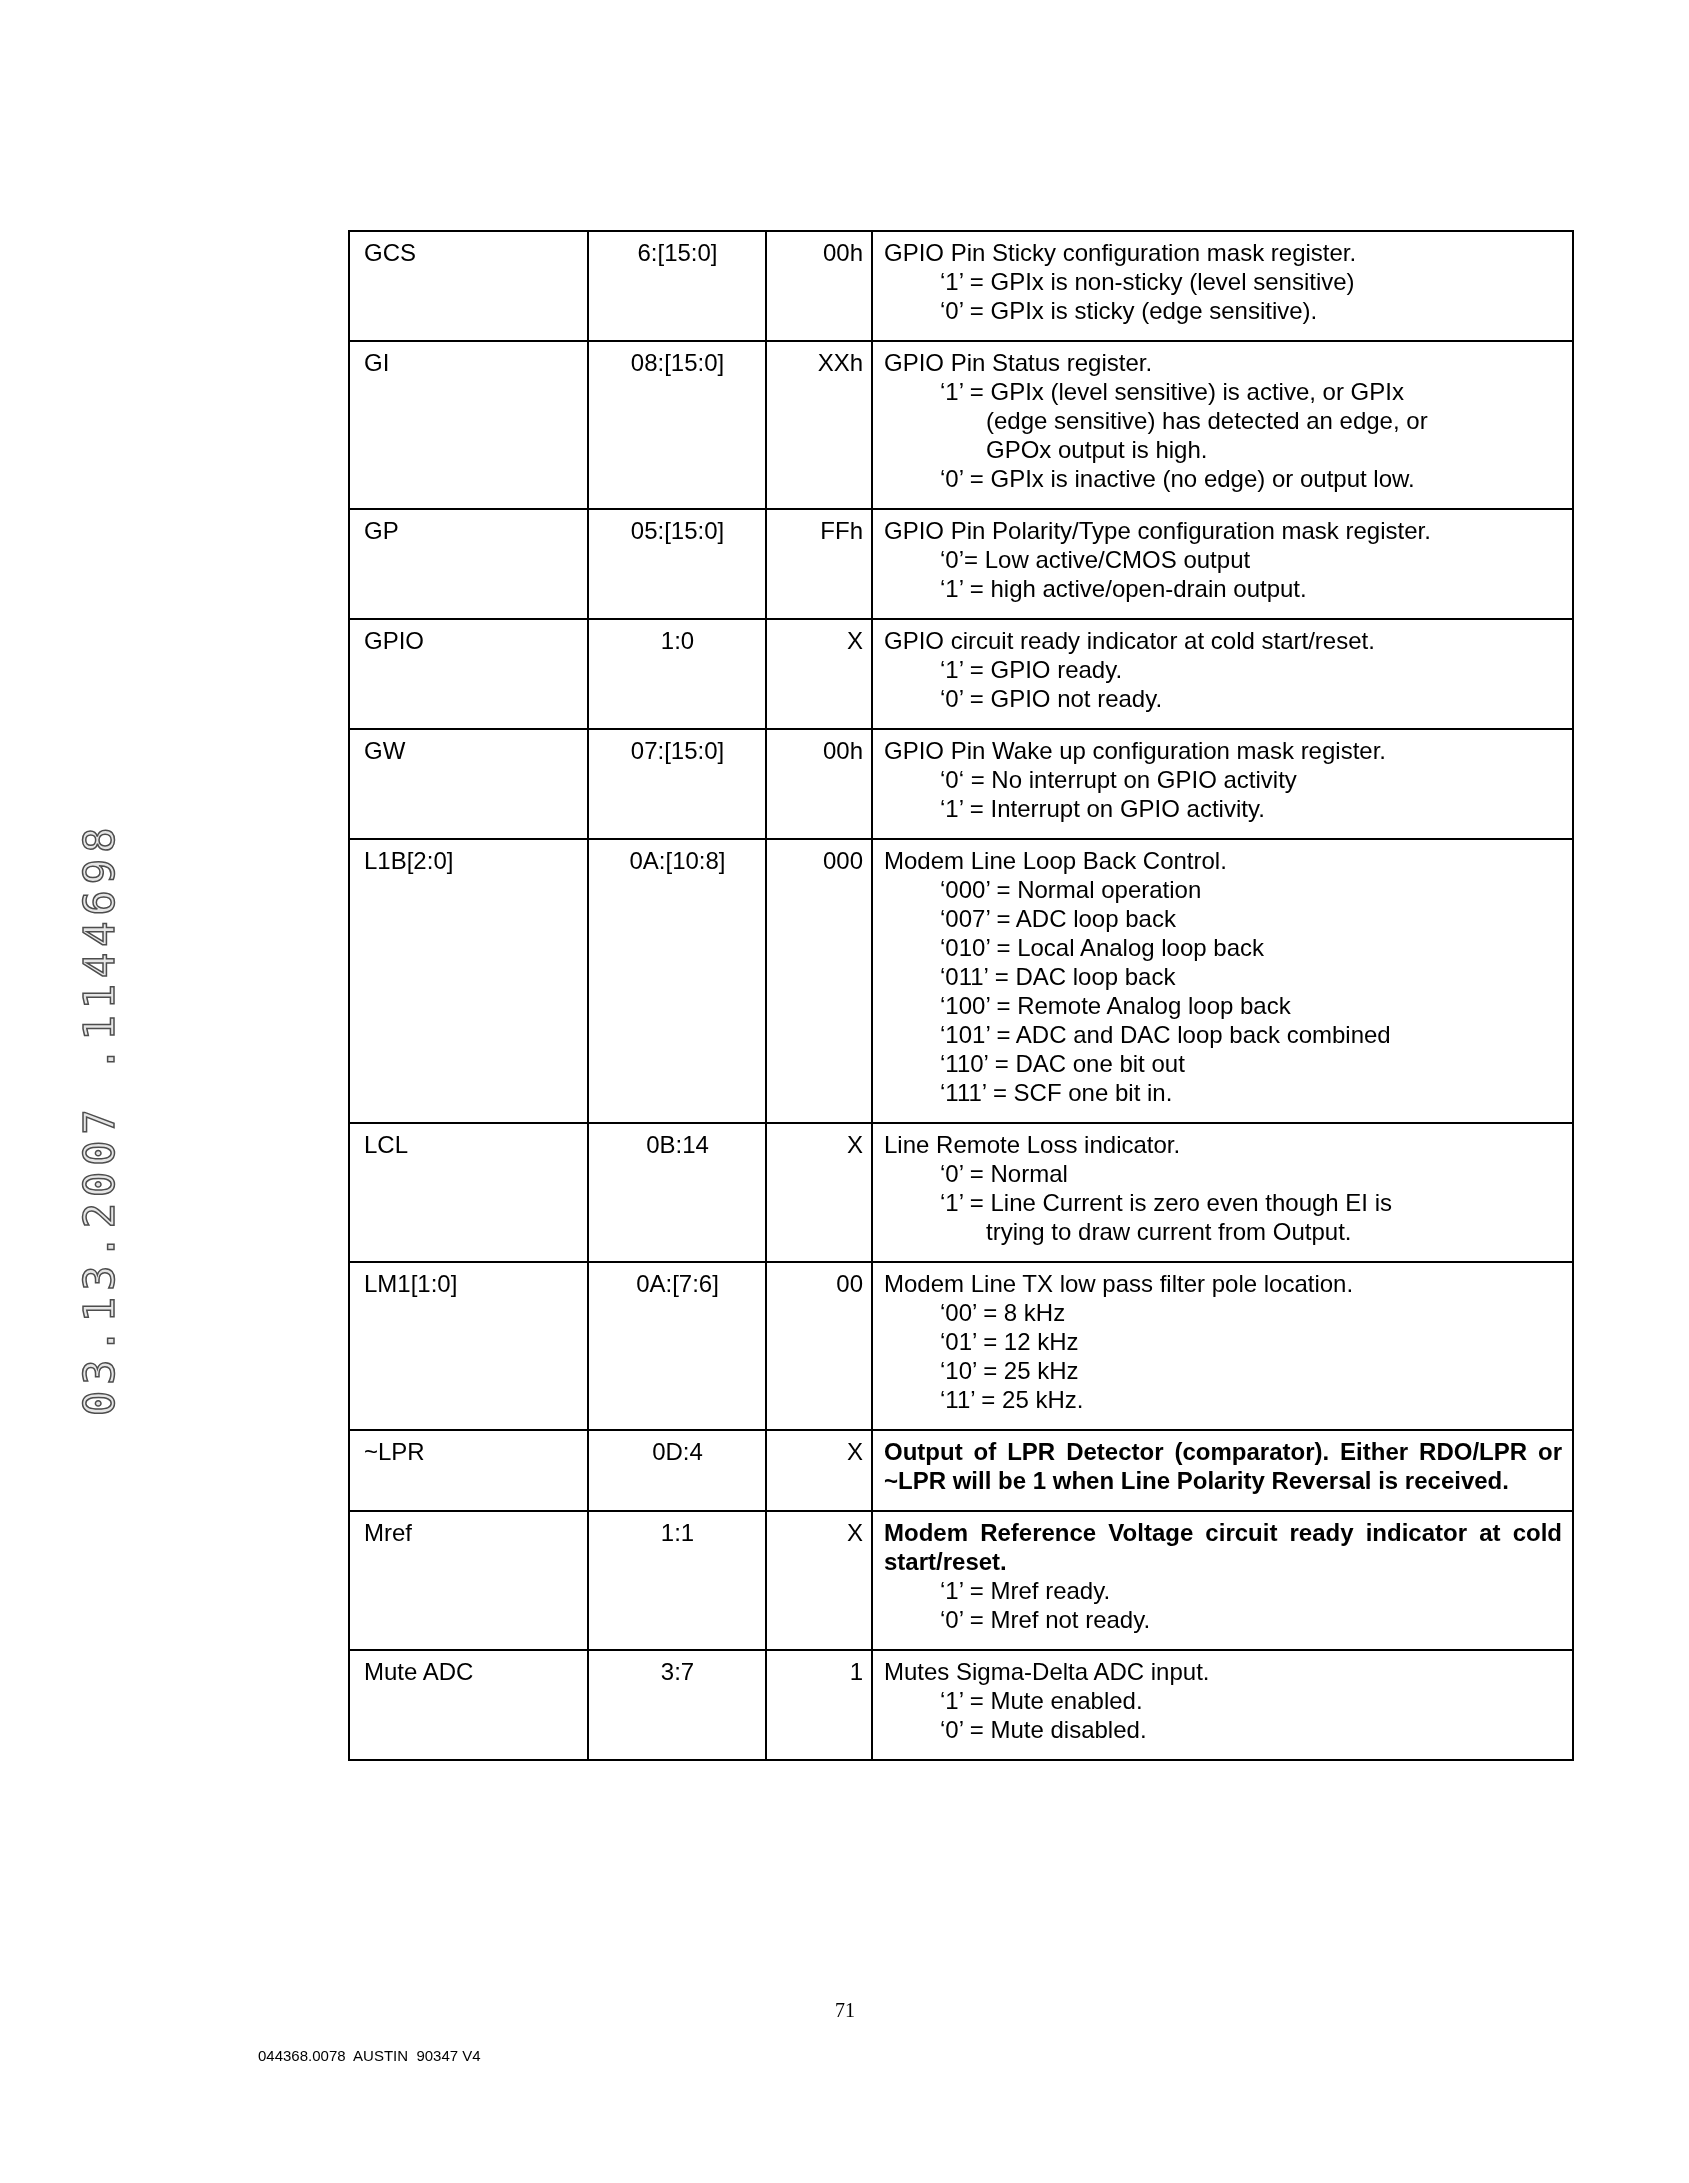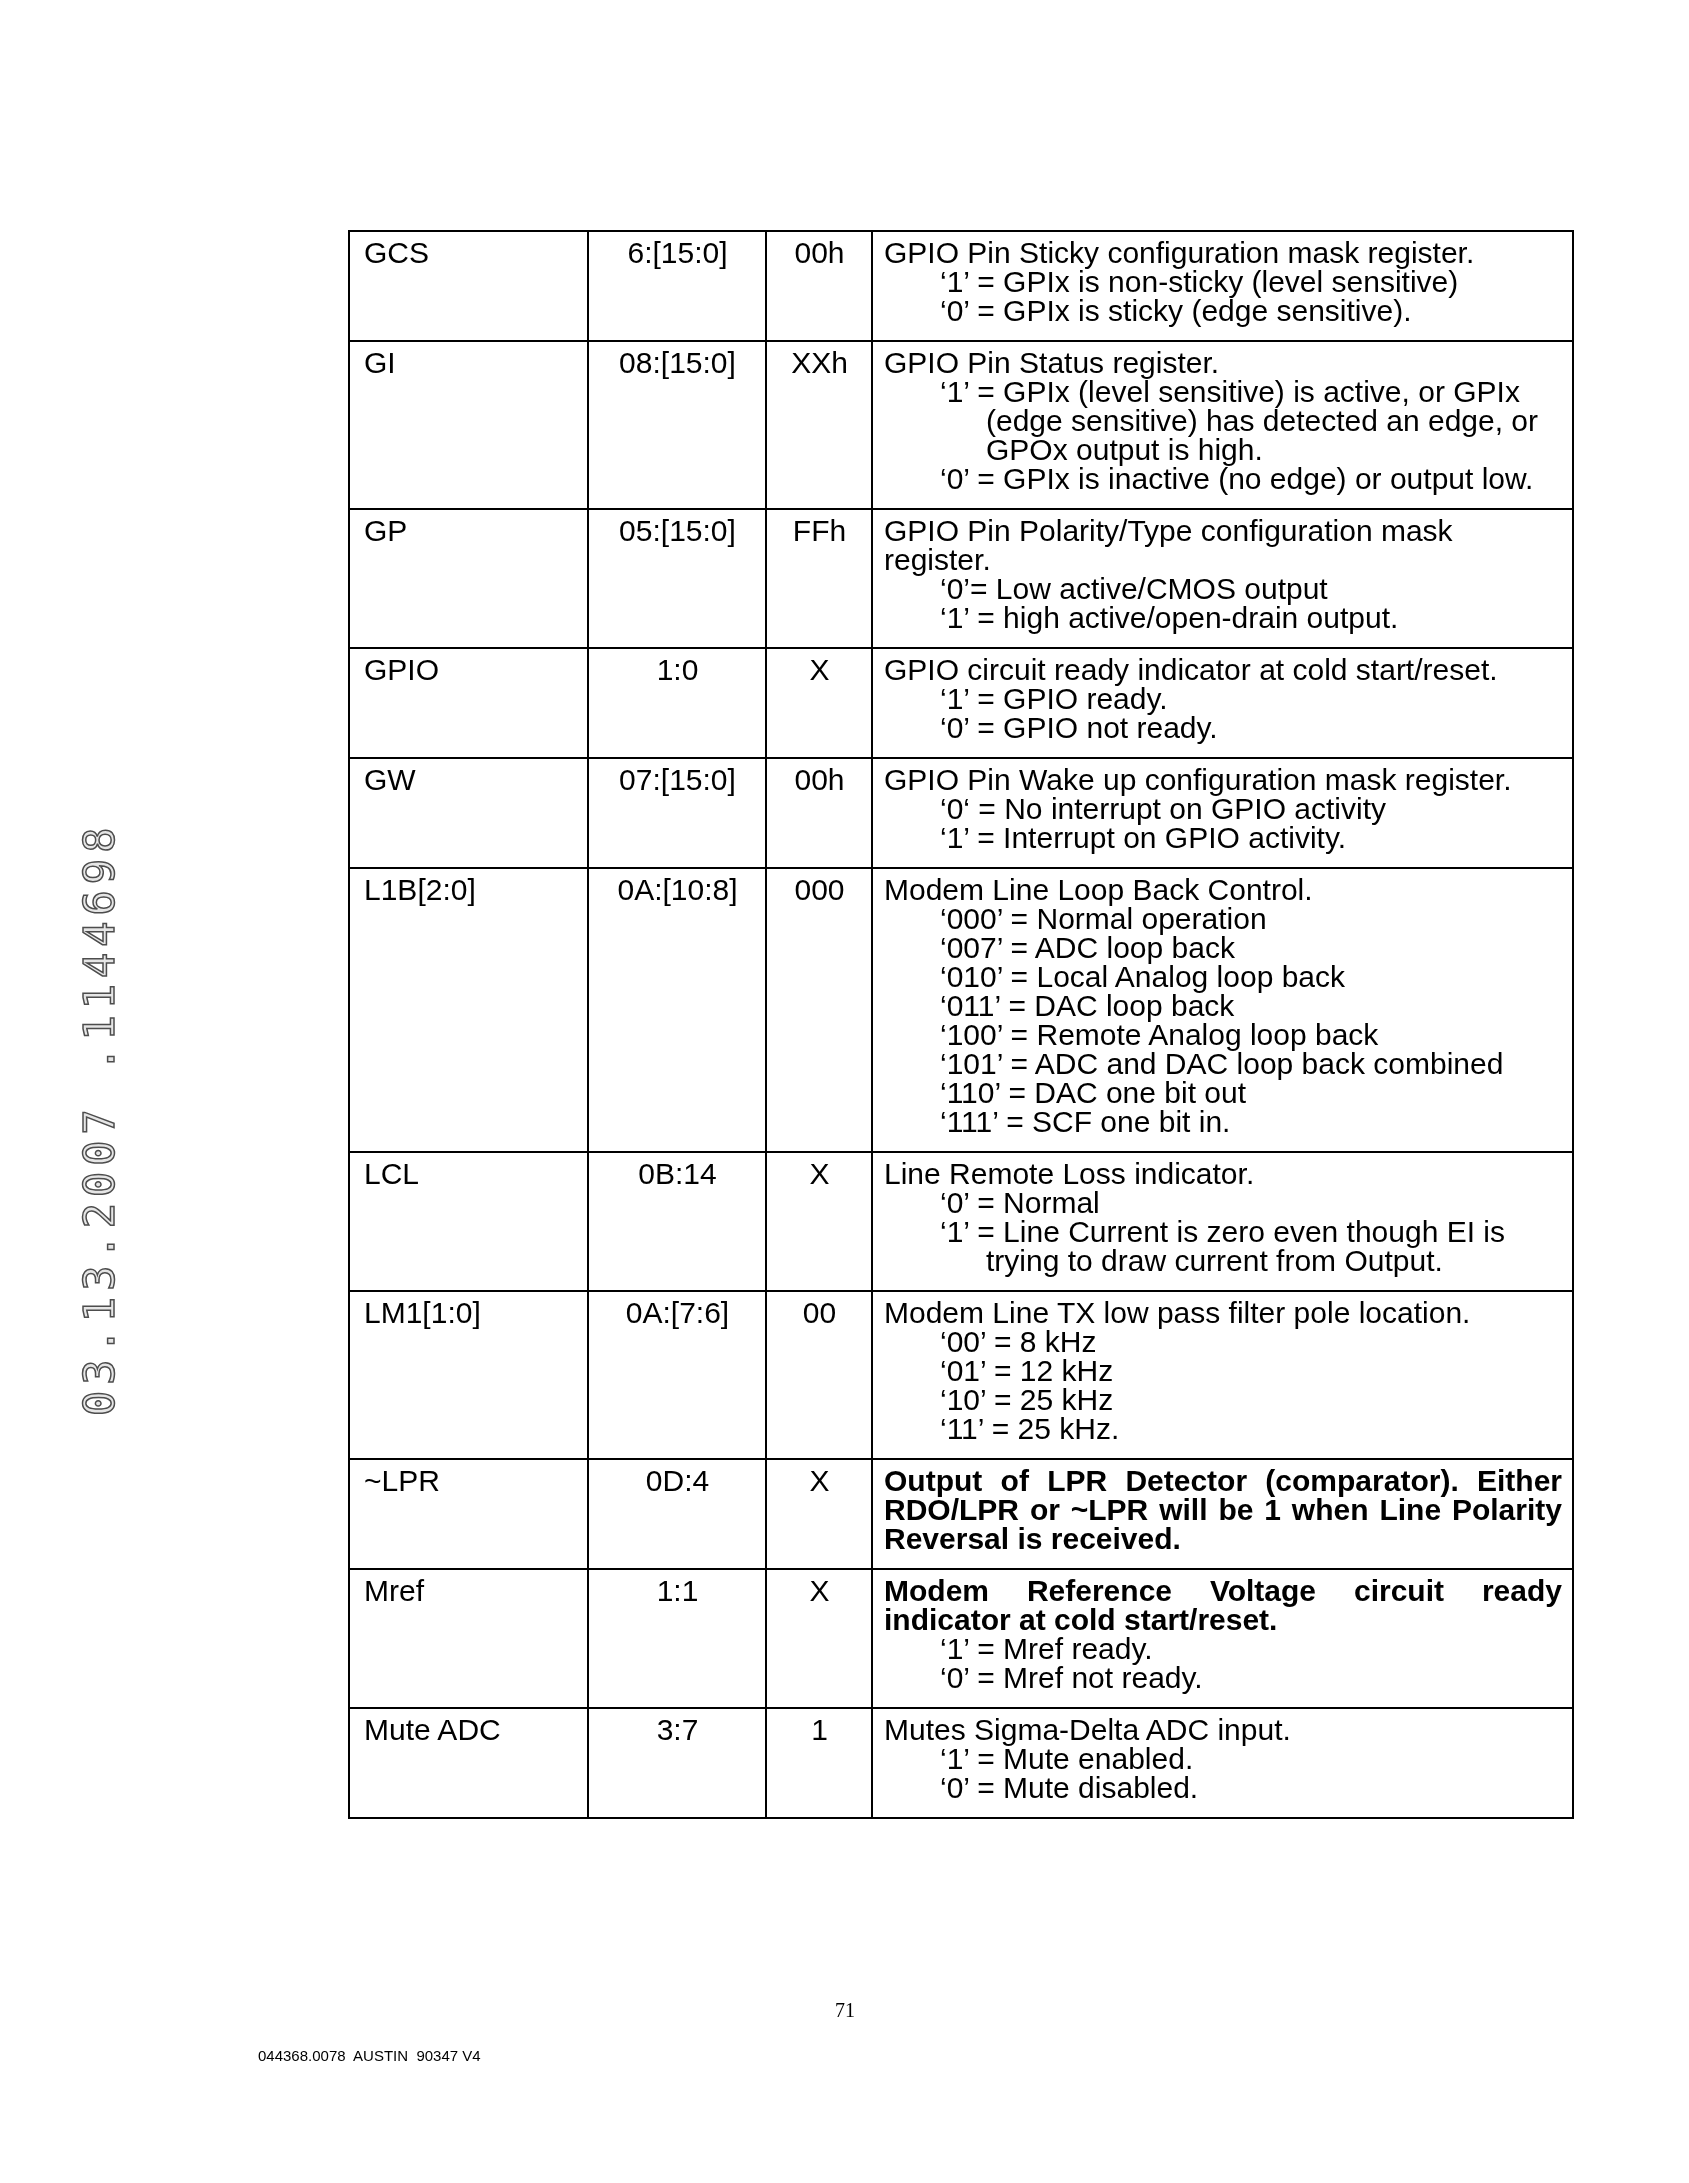--- a/index.html
+++ b/index.html
@@ -15,27 +15,27 @@
   .reg-table{
     position:absolute;
     left:348px;top:230px;
     width:1139px;
     border-collapse:collapse;
     table-layout:fixed;
   }
   .reg-table td{
     border:2px solid #000;
     vertical-align:top;
-    font-size:30px;
+    font-size:24px;
     line-height:29px;
     padding:6px 8px 15px 9px;
   }
   td.c-name{width:215px;padding-left:14px;}
   td.c-bits{width:159px;text-align:center;}
-  td.c-def{width:87px;text-align:center;}
+  td.c-def{width:87px;text-align:right;}
   td.c-desc{width:678px;padding-left:11px;padding-right:10px;border-radius:29px;}
   .ind-0{padding-left:0;}
   .ind-1{padding-left:56px;}
   .ind-2{padding-left:102px;}
   .just{text-align:justify;font-weight:bold;}
   
   .watermark{
     position:absolute;
     left:75px;top:1416px;
     transform:rotate(-90deg);

